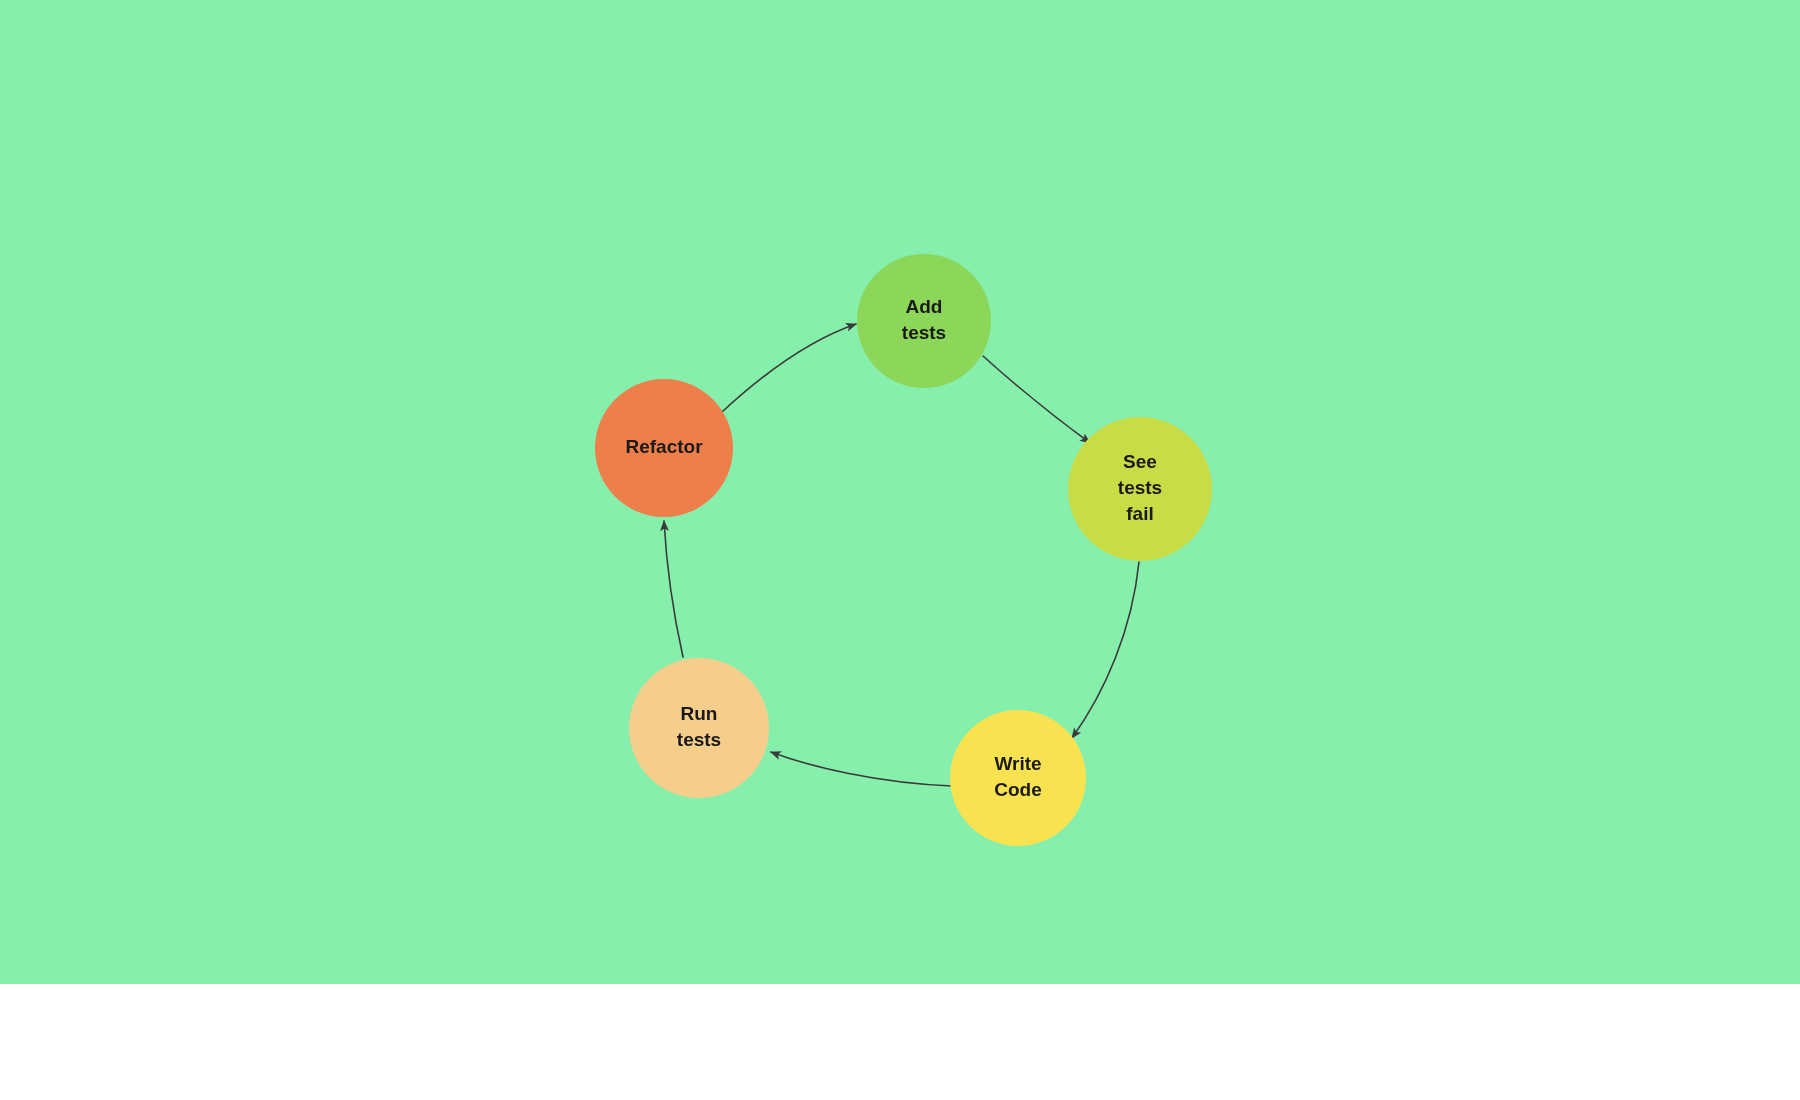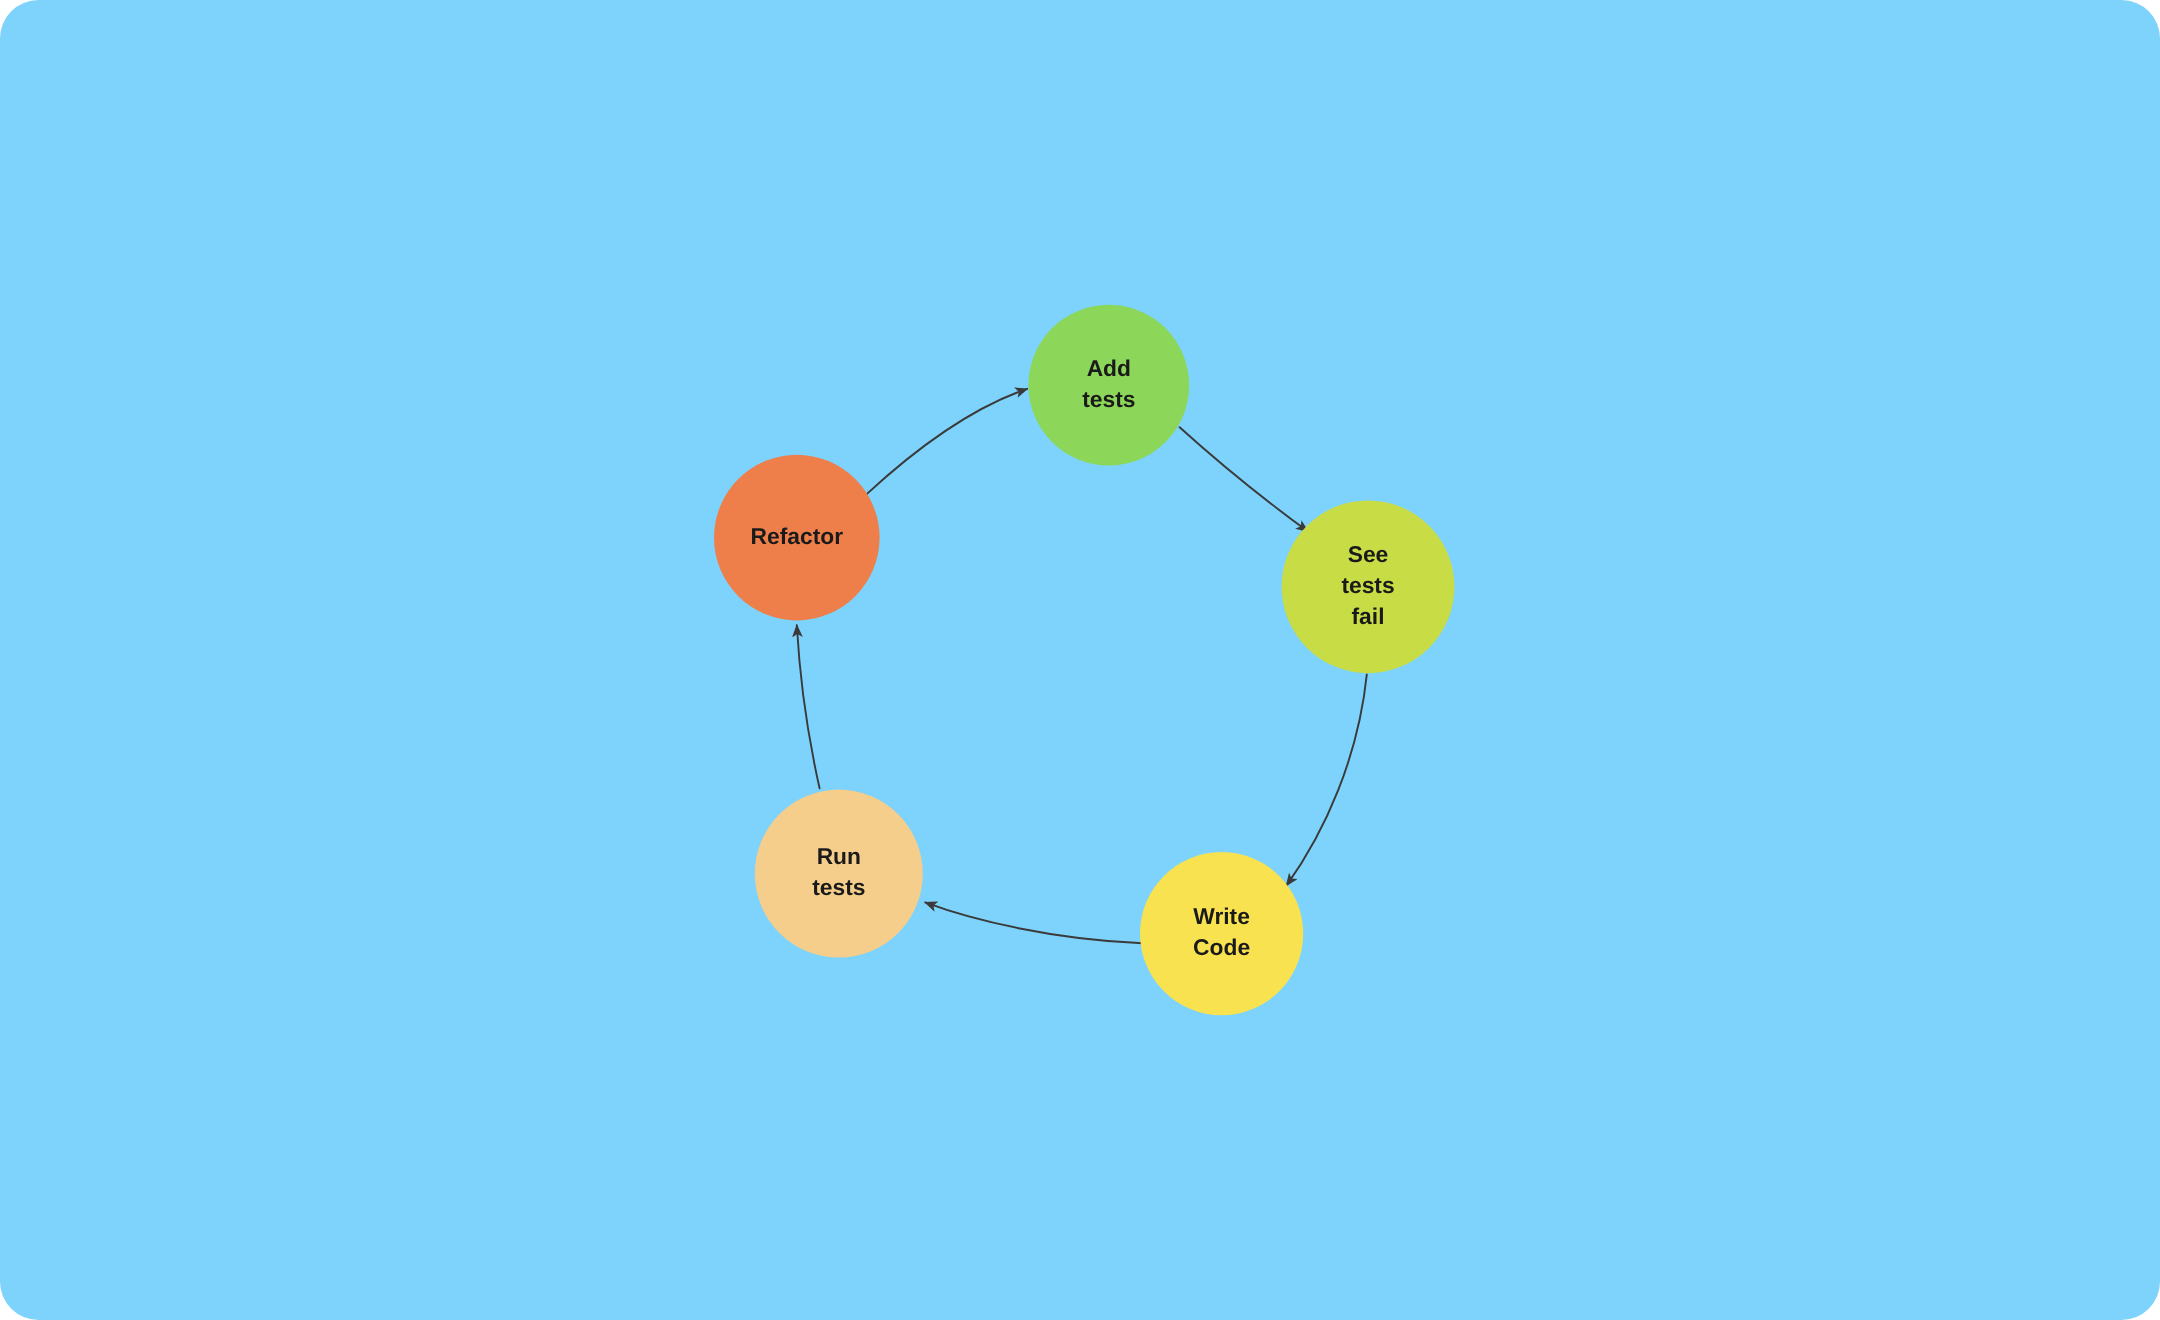--- a/index.html
+++ b/index.html
@@ -10,23 +10,22 @@
   }
   body {
     width: 1800px;
     height: 1100px;
     overflow: hidden;
     font-family: "Liberation Sans", "DejaVu Sans", sans-serif;
   }
   #canvas-root {
     position: relative;
     width: 1800px;
-    height: 1100px;
-    background: #7dd3fc;
-    border-radius: 32px;
+    height: 984px;
+    background: #86efac;
   }
   #diagram-svg {
     position: absolute;
     left: 0;
     top: 0;
     width: 1800px;
     height: 1100px;
     display: block;
   }
   .node-label {

